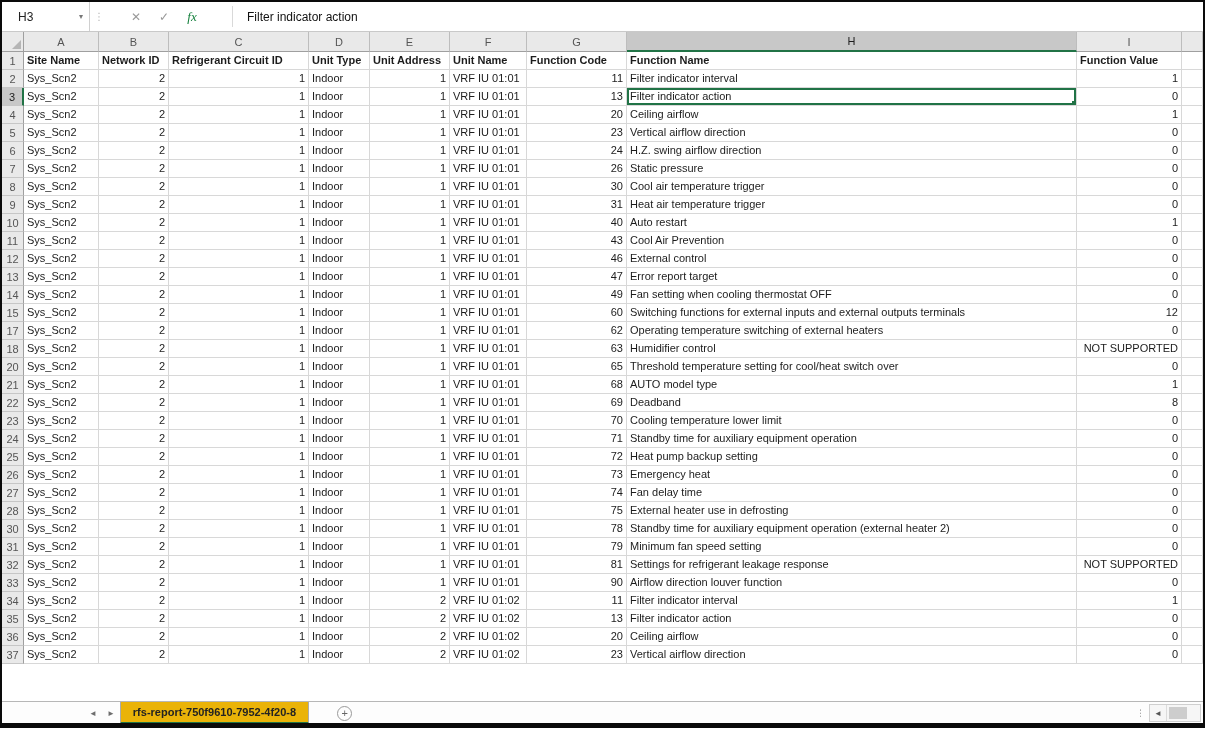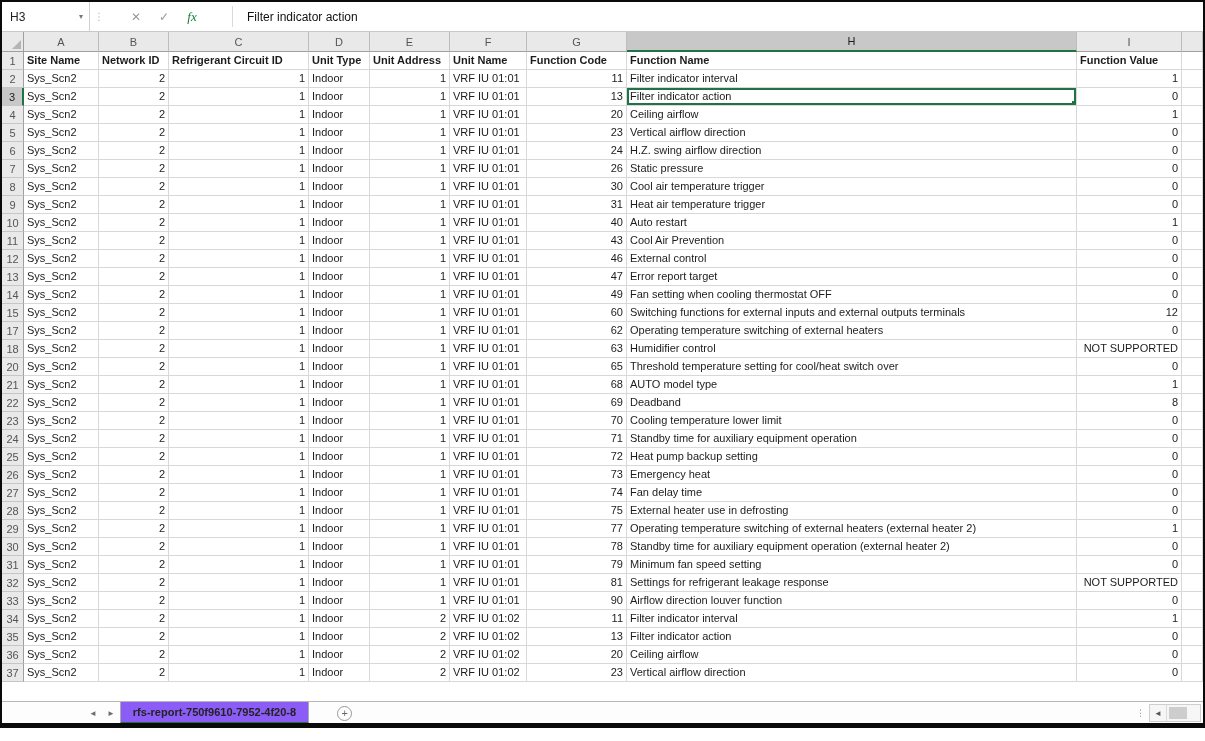--- a/index.html
+++ b/index.html
@@ -5,21 +5,21 @@
   * { box-sizing: border-box; margin: 0; padding: 0; }
   html, body { width: 1205px; height: 741px; background: #ffffff; overflow: hidden;
                font-family: "Liberation Sans", sans-serif; }
   .window { position: relative; width: 1205px; height: 728px; background: #fff;
             border: 2px solid #0a0a0a; border-bottom: 5px solid #0a0a0a; overflow: hidden; }
 
   
   .formula-row { height: 30px; display: flex; align-items: stretch;
                  border-bottom: 1px solid #c9c9c9; background: #fff; }
   .name-box { width: 88px; position: relative; display: flex; align-items: center;
-              padding-left: 8px; border-right: 1px solid #d0d0d0; font-size: 12px; color: #222; }
+              padding-left: 16px; border-right: 1px solid #d0d0d0; font-size: 12px; color: #222; }
   .nb-arrow { position: absolute; right: 6px; font-size: 8px; color: #777; }
   .fb-splitter { width: 18px; display: flex; align-items: center; justify-content: center;
                  color: #b5b5b5; font-size: 10px; }
   .fb-btn { width: 28px; border: none; background: transparent; display: flex; align-items: center;
             justify-content: center; font-size: 12px; color: #9a9a9a; cursor: default; }
   .fb-btn.cancel { margin-left: 14px; }
   .fb-btn.fx { color: #15803d; font-style: italic; font-family: "Liberation Serif", serif; font-size: 13px; }
   .fb-sep { width: 1px; background: #d9d9d9; margin: 4px 8px 4px 26px; }
   .formula-text { flex: 1; display: flex; align-items: center; padding-left: 6px;
                   font-size: 12px; color: #111; white-space: nowrap; overflow: hidden; }
@@ -44,21 +44,21 @@
   td.cell.bold { font-weight: 700; margin-left: 28px; }
   td.cell.num { text-align: right; }
   td.sel { box-shadow: inset 0 0 0 2px #217346; position: relative; }
   td.sel::after { content: ""; position: absolute; right: 0; bottom: 0; width: 4px; height: 4px;
                   background: #217346; }
 
   
   .tab-bar { height: 22px; display: flex; align-items: stretch; background: #fdfdfd; }
   .tab-spacer { width: 82px; }
   .nav-arrow { display: flex; align-items: center; padding: 0 5px; font-size: 8px; color: #6e6e6e; }
-  .sheet-tab { display: flex; align-items: center; padding: 0 12px; background: #8b5cf6;
+  .sheet-tab { display: flex; align-items: center; padding: 0 12px; background: #eab308;
                border-left: 1px solid #ababab; border-right: 1px solid #ababab;
                border-bottom: 2px solid #1e7145; font-size: 11px; font-weight: 700; color: #232323; }
   .add-sheet { display: flex; align-items: center; margin-left: 28px; }
   .plus { width: 15px; height: 15px; border: 1px solid #9a9a9a; border-radius: 50%;
           display: flex; align-items: center; justify-content: center; font-size: 11px;
           color: #666; line-height: 1; }
   .flex-spacer { flex: 1; }
   .hsplit-dots { display: flex; align-items: center; color: #8a8a8a; font-size: 9px; padding: 0 4px; }
   .hscroll { width: 52px; display: flex; align-items: stretch; border: 1px solid #cfcfcf;
              background: #f6f6f6; margin: 2px 2px 2px 0; }
@@ -448,33 +448,20 @@
             <td class="cell num">1</td>
             <td class="cell">Indoor</td>
             <td class="cell num">1</td>
             <td class="cell">VRF IU 01:01</td>
             <td class="cell num">75</td>
             <td class="cell">External heater use in defrosting</td>
             <td class="cell num">0</td>
             <td class="cell"></td>
           </tr>
           <tr style="height:17.75px">
-            <th class="rowhead">29</th>
-            <td class="cell">Sys_Scn2</td>
-            <td class="cell num">2</td>
-            <td class="cell num">1</td>
-            <td class="cell">Indoor</td>
-            <td class="cell num">1</td>
-            <td class="cell">VRF IU 01:01</td>
-            <td class="cell num">77</td>
-            <td class="cell">Operating temperature switching of external heaters (external heater 2)</td>
-            <td class="cell num">1</td>
-            <td class="cell"></td>
-          </tr>
-          <tr style="height:17.75px">
             <th class="rowhead">30</th>
             <td class="cell">Sys_Scn2</td>
             <td class="cell num">2</td>
             <td class="cell num">1</td>
             <td class="cell">Indoor</td>
             <td class="cell num">1</td>
             <td class="cell">VRF IU 01:01</td>
             <td class="cell num">78</td>
             <td class="cell">Standby time for auxiliary equipment operation (external heater 2)</td>
             <td class="cell num">0</td>

